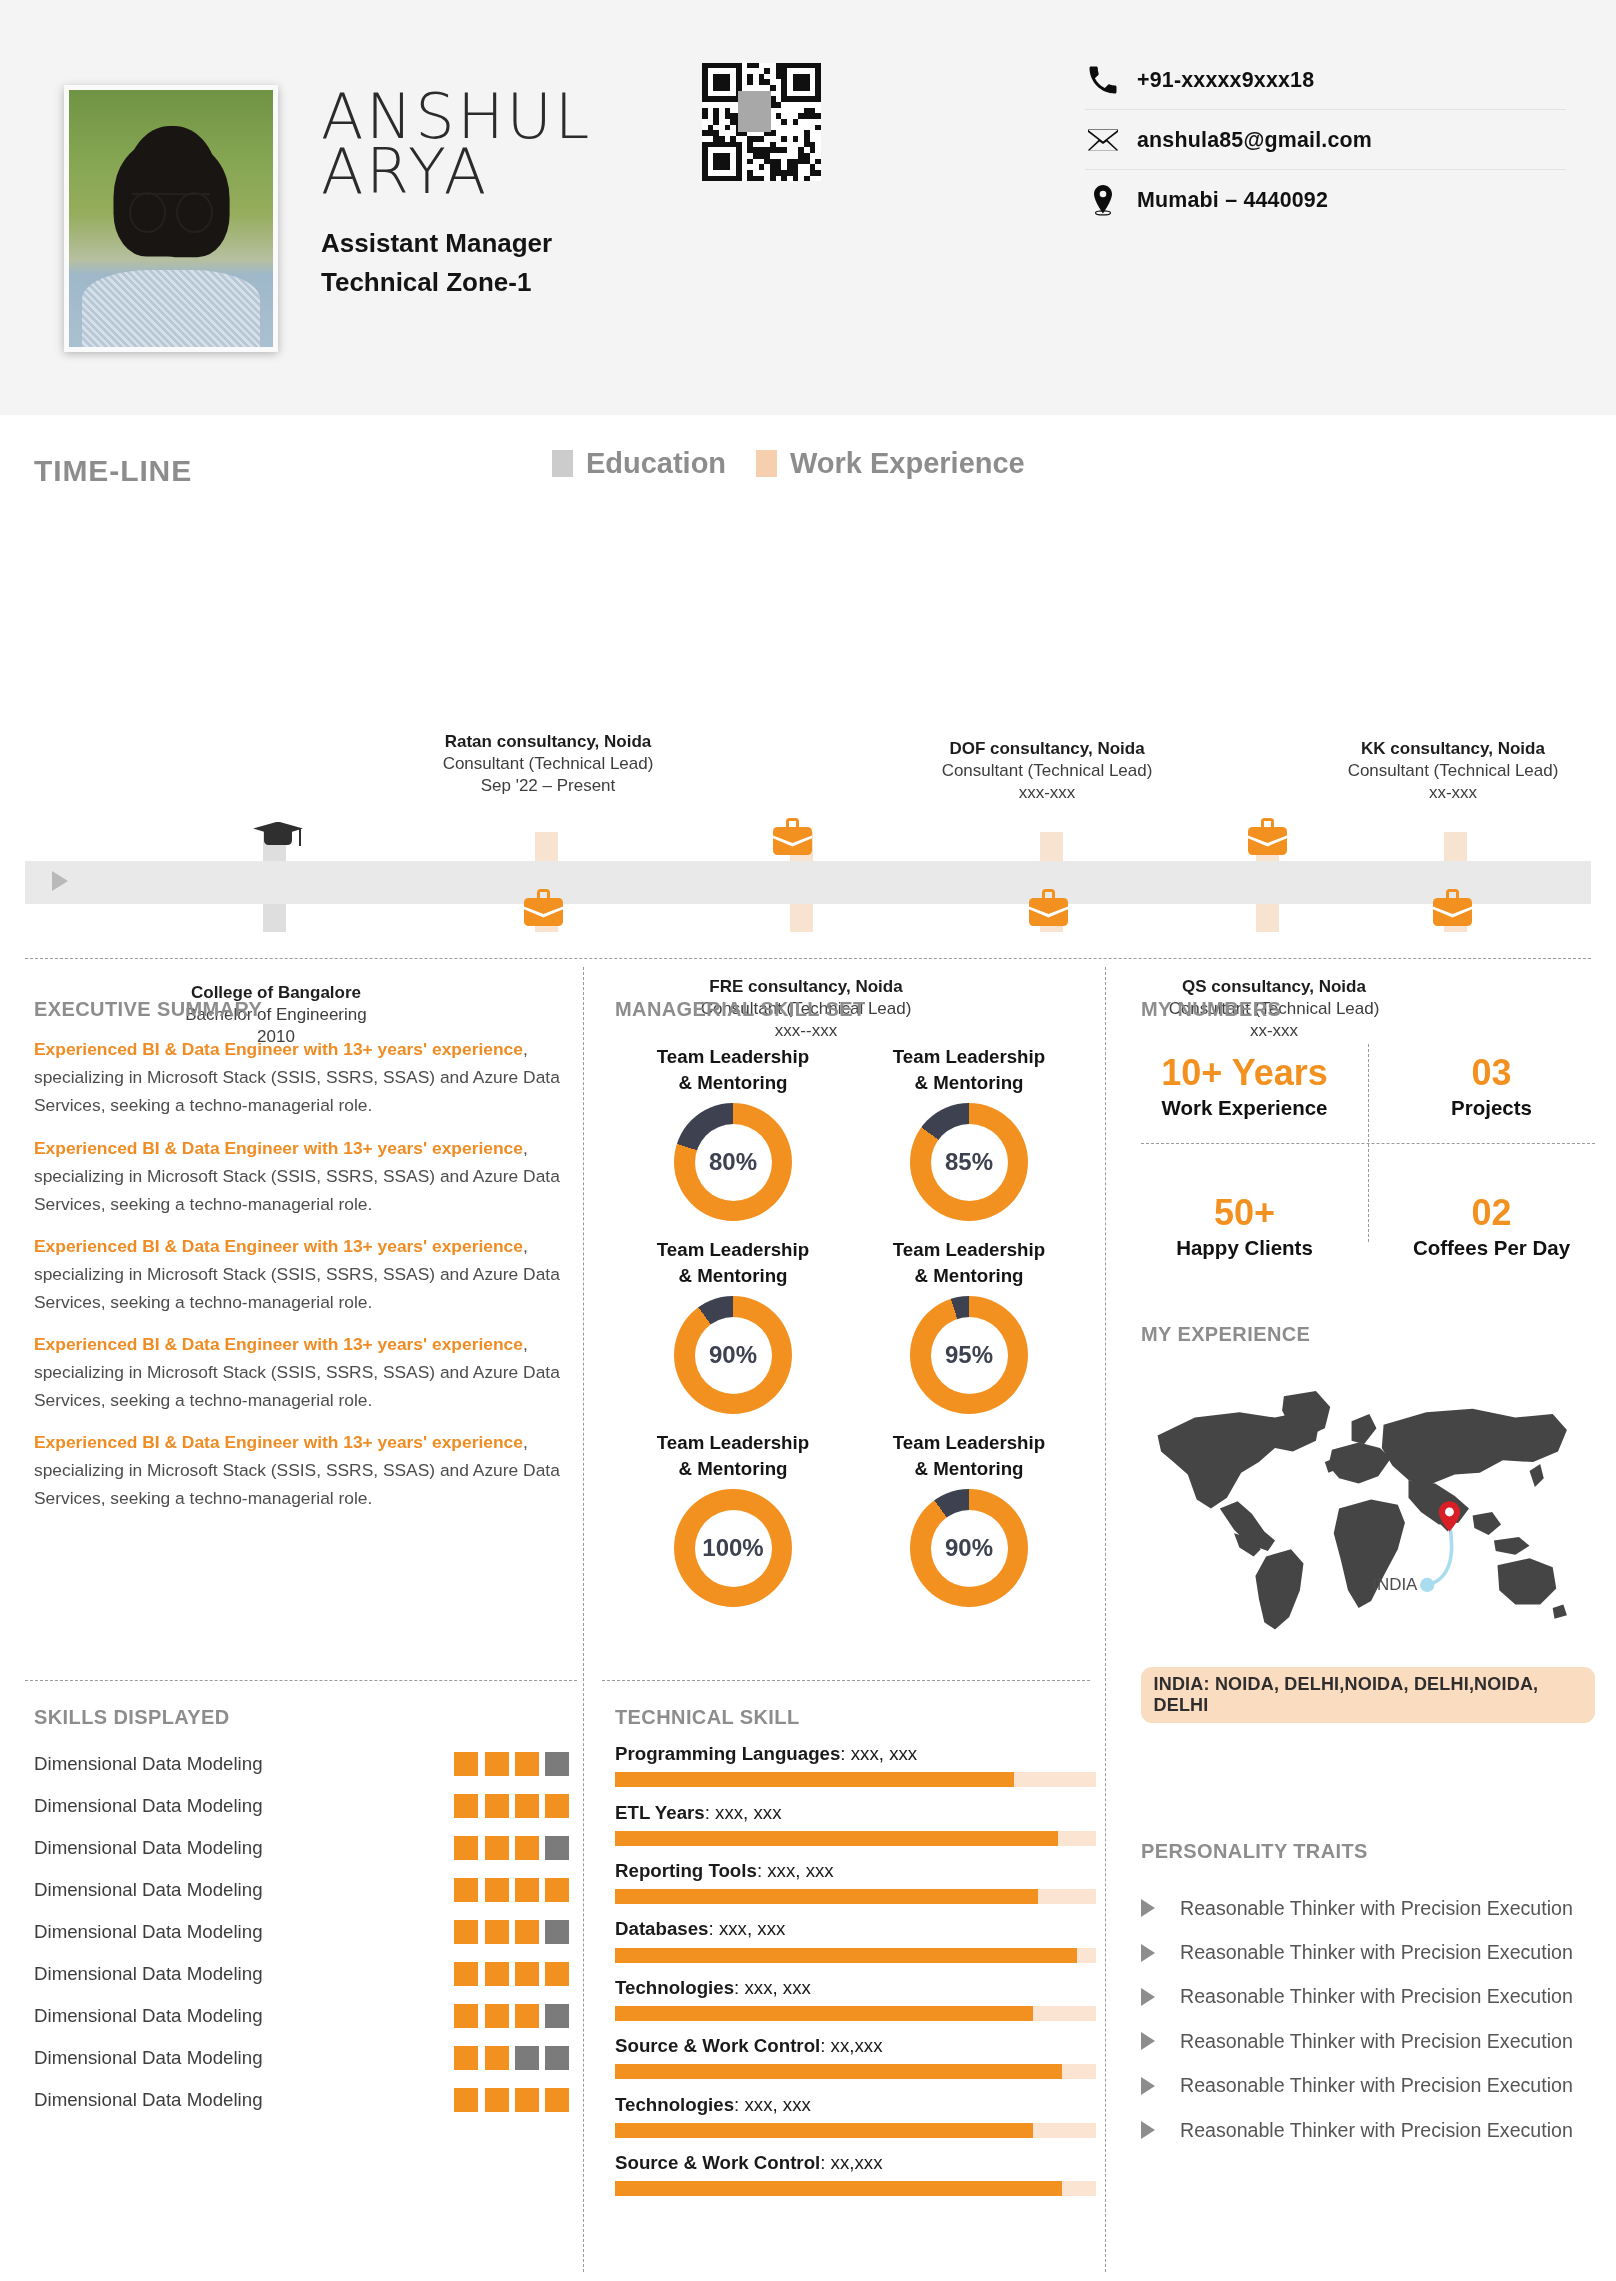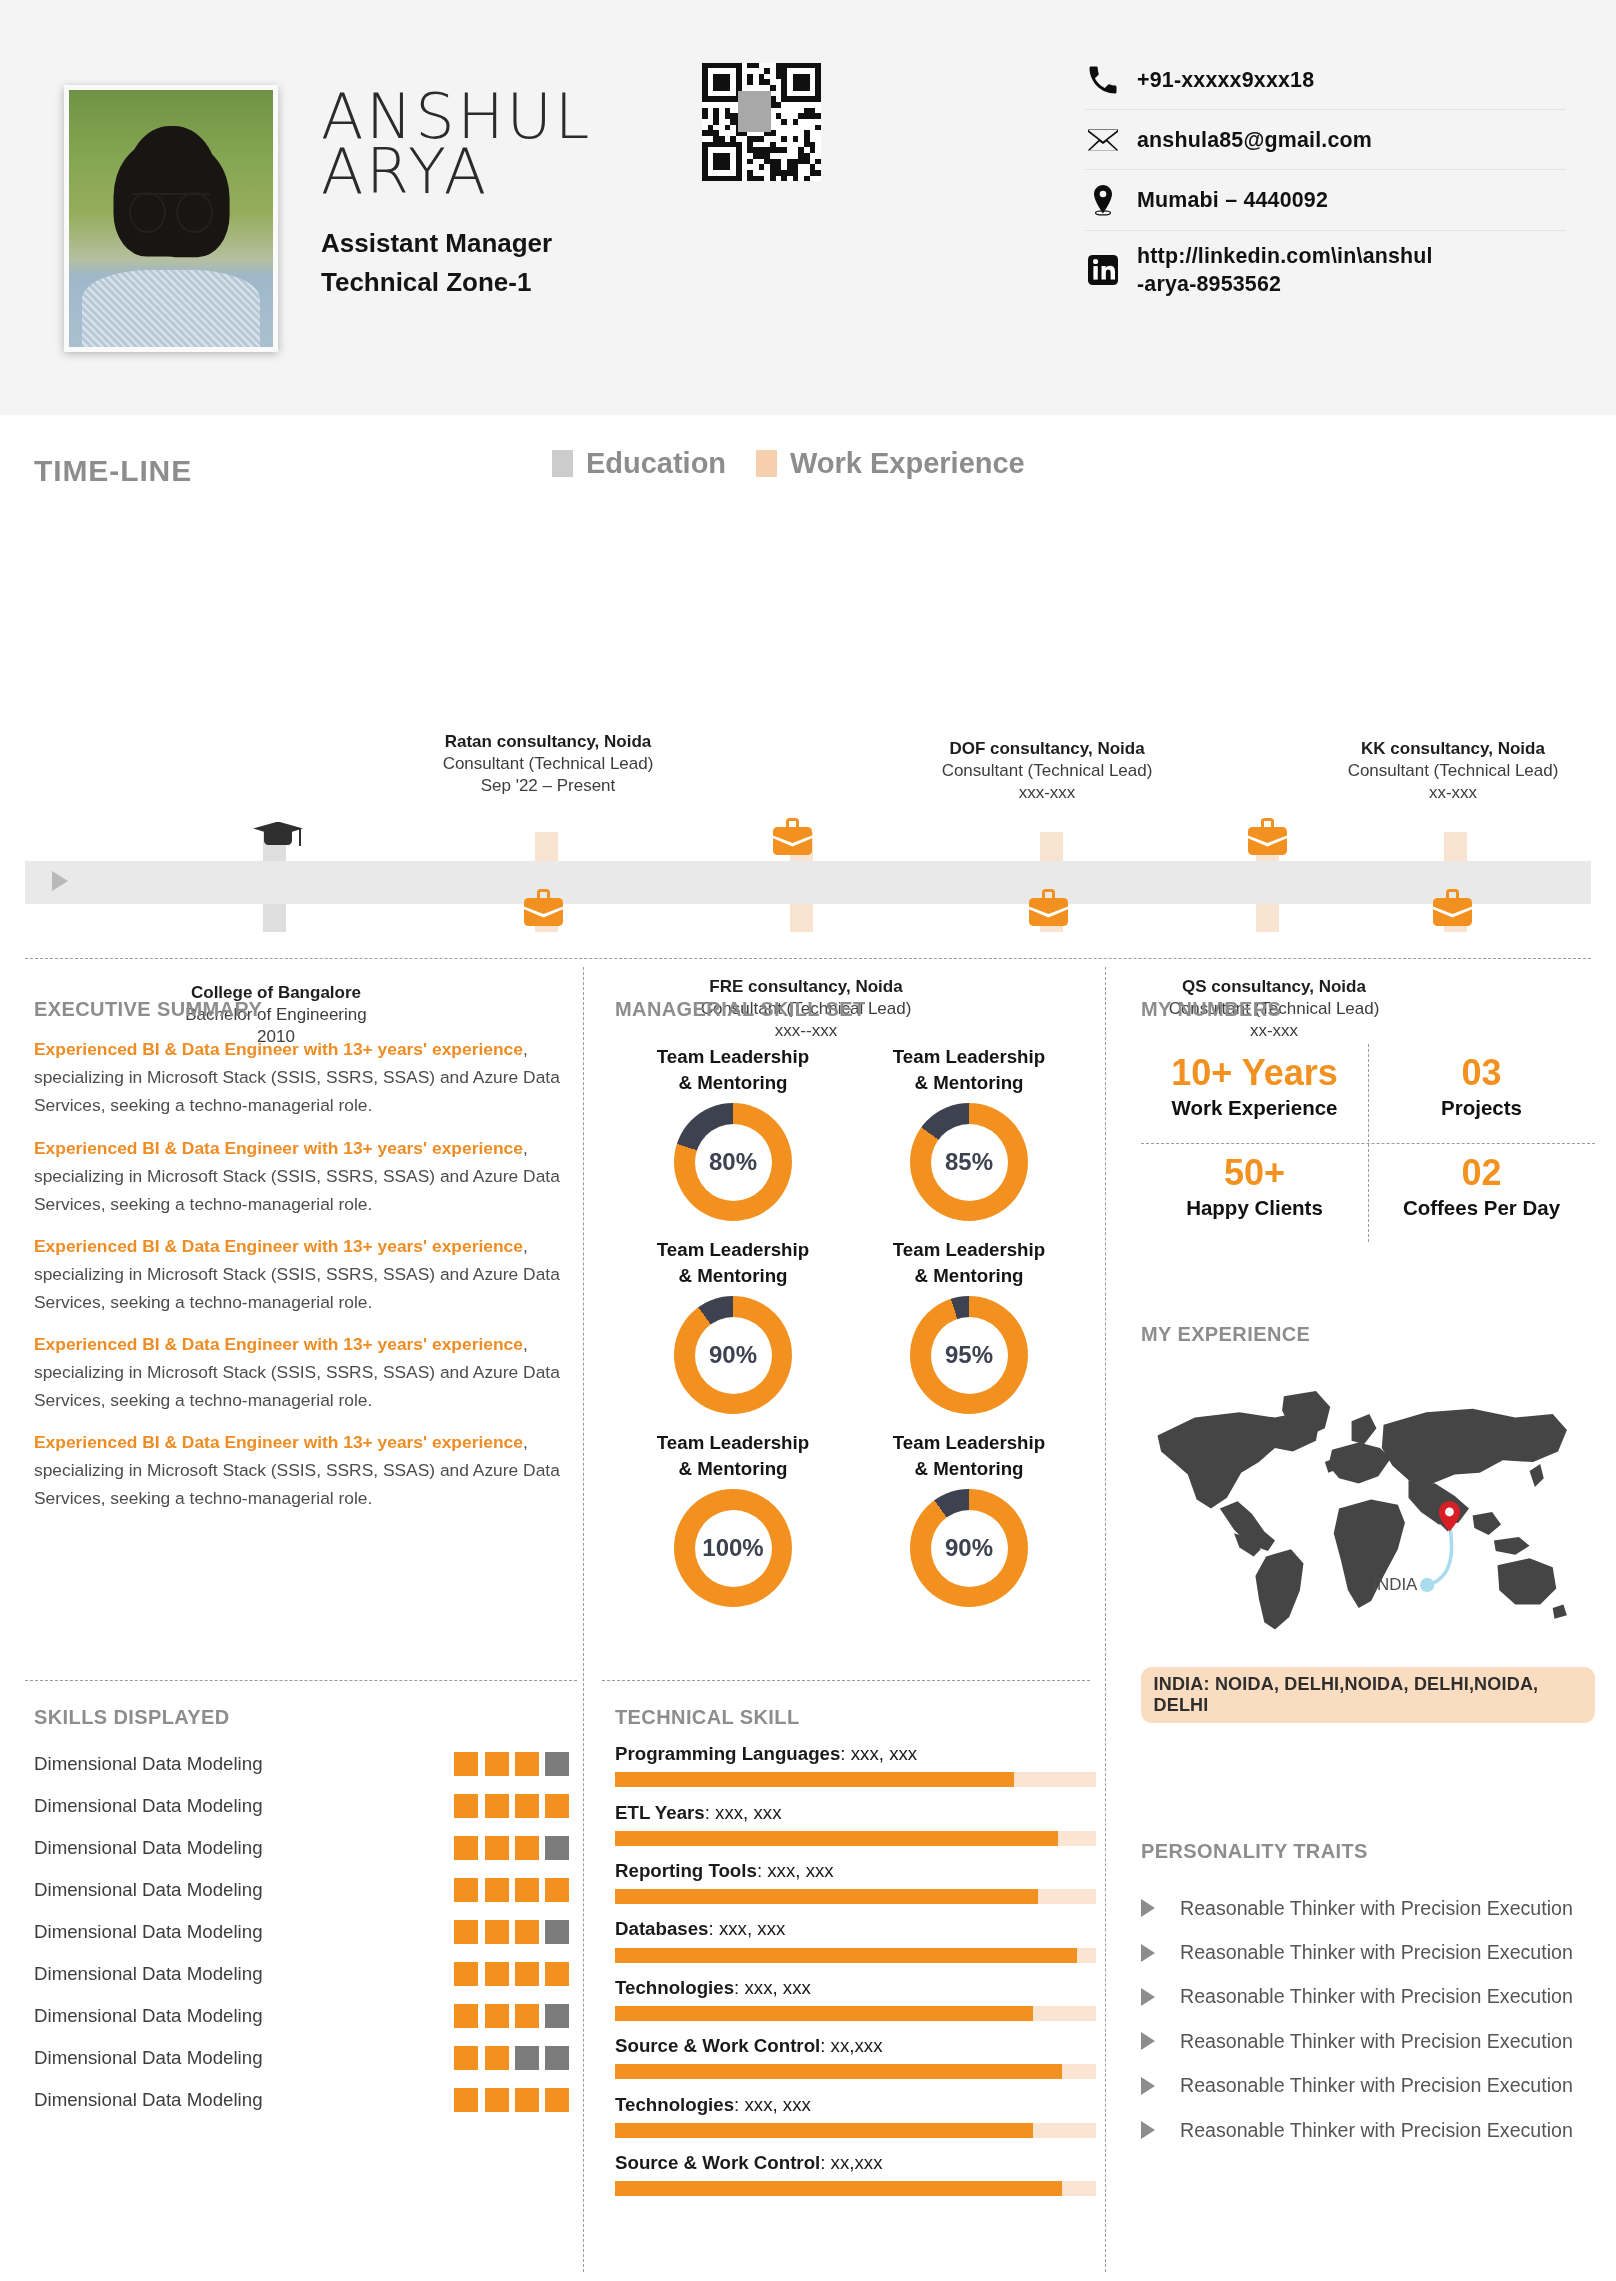--- a/index.html
+++ b/index.html
@@ -161,21 +161,21 @@
   .donut-grid { display: grid; grid-template-columns: 1fr 1fr; row-gap: 16px; margin-top: 23px; }
   .donut-cell { text-align: center; }
   .donut-lbl { font-size: 18.7px; font-weight: 700; color: #141414; line-height: 26px; }
   .donut { position: relative; width: 118px; height: 118px; margin: 7.1px auto 0; border-radius: 50%; }
   .donut .hole { position:absolute; left: 20.5px; top: 20.5px; width: 77px; height: 77px; background:#fff; border-radius:50%;
      display:flex; align-items:center; justify-content:center; }
   .donut .val { font-size: 24px; font-weight: 700; color: #3e4250; }
 
   
   .nums { position: relative; margin-top: 16px; }
-  .nums-grid { display: grid; grid-template-columns: 1fr 1fr; }
+  .nums-grid { display: grid; grid-template-columns: 1fr 1fr; gap: 40px; }
   .num-cell { text-align: center; padding: 12.5px 0 18px; }
   .num-v { font-size: 36px; font-weight: 700; color: #f2911f; line-height: 46px; }
   .num-l { font-size: 20.5px; font-weight: 700; color: #111; }
 
   
   .map-wrap { position: relative; margin-top: 19.6px; height: 294px; }
   .india-tag {
     margin-top: 7.1px; background: #fadcc1; border-radius: 11px;
     padding: 7.1px 12.5px; font-size: 18px; font-weight: 700; color: #2e2e2e; letter-spacing:0.2px;
   }
@@ -692,34 +692,20 @@
       <div class="crow">
         <div class="cicon">
           <svg width="36" height="36" viewBox="0 0 24 24">
               <path fill="currentColor" d="M12 2C8.7 2 6 4.7 6 8c0 4.5 6 13 6 13s6-8.5 6-13c0-3.3-2.7-6-6-6zm0 8.2A2.2 2.2 0 1 1 12 5.8a2.2 2.2 0 0 1 0 4.4z"></path>
               <ellipse cx="12" cy="20.6" rx="5" ry="1.3" fill="none" stroke="currentColor" stroke-width="0.8"></ellipse>
             </svg>
         </div>
         <div class="ctext">Mumabi – 4440092</div>
       </div>
 
-      <div class="crow">
-        <div class="cicon">
-          <svg width="36" height="36" viewBox="0 0 24 24">
-              <rect x="2" y="2" width="20" height="20" rx="3" fill="currentColor"></rect>
-              <rect x="5.6" y="9.4" width="2.9" height="9" fill="#fff"></rect>
-              <circle cx="7.05" cy="6.3" r="1.7" fill="#fff"></circle>
-              <path fill="#fff" d="M11 9.4h2.8v1.3c.5-.9 1.6-1.5 2.9-1.5 2.2 0 3.3 1.3 3.3 3.9v5.3h-2.9v-4.7c0-1.3-.5-2-1.6-2-1 0-1.6.7-1.6 2v4.7H11z"></path>
-            </svg>
-        </div>
-        <div class="ctext">
-          <div>http://linkedin.com\in\anshul</div>
-          <div>-arya-8953562</div>
-        </div>
-      </div>
     </div>
   </div>
 
   <div class="timeline-sec">
     <div class="tl-title">TIME-LINE</div>
 
     <div class="legend">
       <div class="li">
         <span class="sw edu"></span>
         <span class="lb">Education</span>

